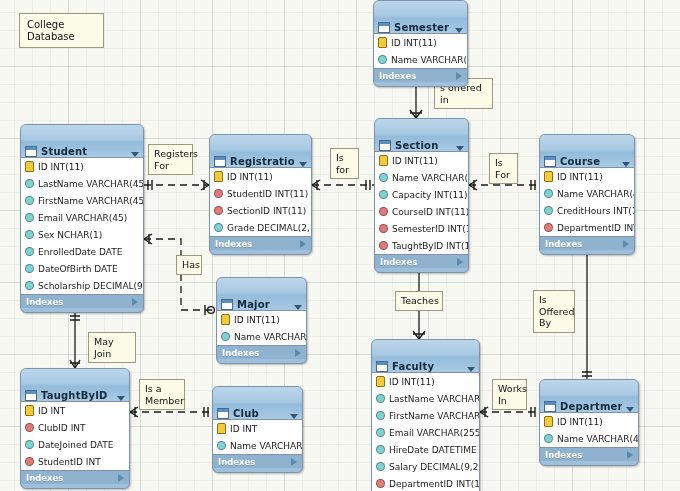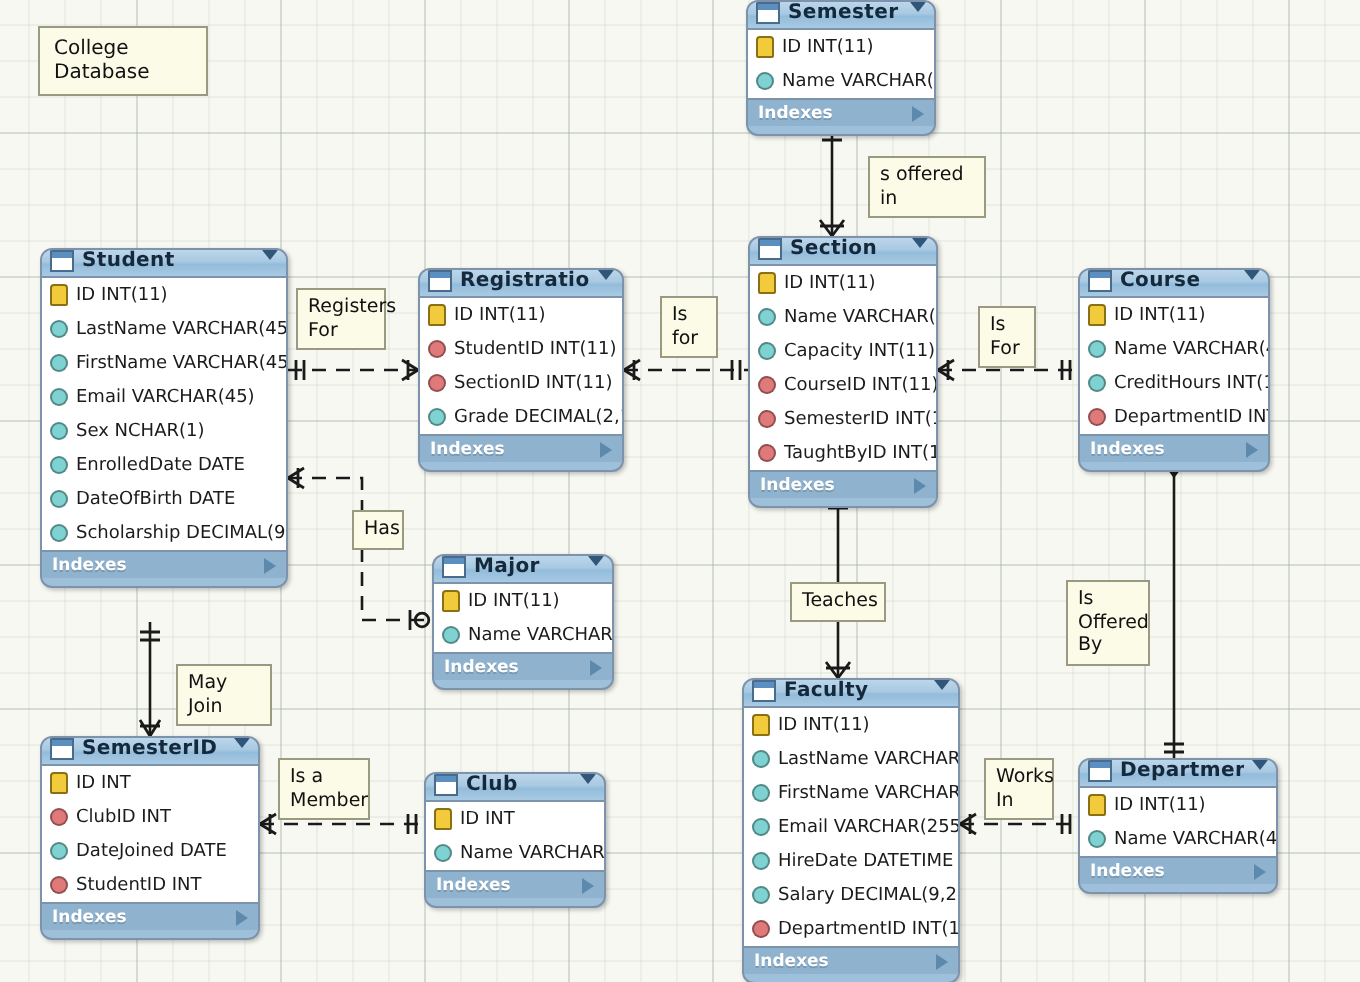--- a/index.html
+++ b/index.html
@@ -42,22 +42,22 @@
     position:absolute;
     box-sizing:border-box;
     border:1px solid #7d93ab;
     border-radius:6px;
     background:#9fc0da;
     box-shadow:1px 1px 2px rgba(0,0,0,0.25);
     overflow:hidden;
     padding-bottom:4px;
   }
   .tbl .hdr{
-    height:14px;
-    display:flex;align-items:flex-start;
+    height:33px;
+    display:flex;align-items:flex-end;
     background:linear-gradient(to bottom,#bcd6ea 0%,#a8c9e2 45%,#93bcdb 55%,#a9cae3 100%);
     border-bottom:1px solid #7d93ab;
     padding:0 4px;
     box-sizing:border-box;
   }
   .tbl .hdr .tico{
     width:10px;height:9px;margin-right:4px;flex:0 0 auto;
     background:#ffffff;
     border:1px solid #4a6c8c;
     position:relative;
@@ -426,21 +426,21 @@
           </div>
         </div>
         <div class="idx">
           <span class="lbl">Indexes</span>
           <span class="tri"></span>
         </div>
       </div>
       <div class="tbl" style="left: 20px; top: 368px; width: 110px;">
         <div class="hdr">
           <span class="tico"></span>
-          <span class="tname">SemesterID</span>
+          <span class="tname">TaughtByID</span>
           <span class="caret"></span>
         </div>
         <div class="cols">
           <div class="col">
             <span class="key"></span>
             <span>ID INT</span>
           </div>
           <div class="col">
             <span class="dot fk-red"></span>
             <span>ClubID INT</span>

